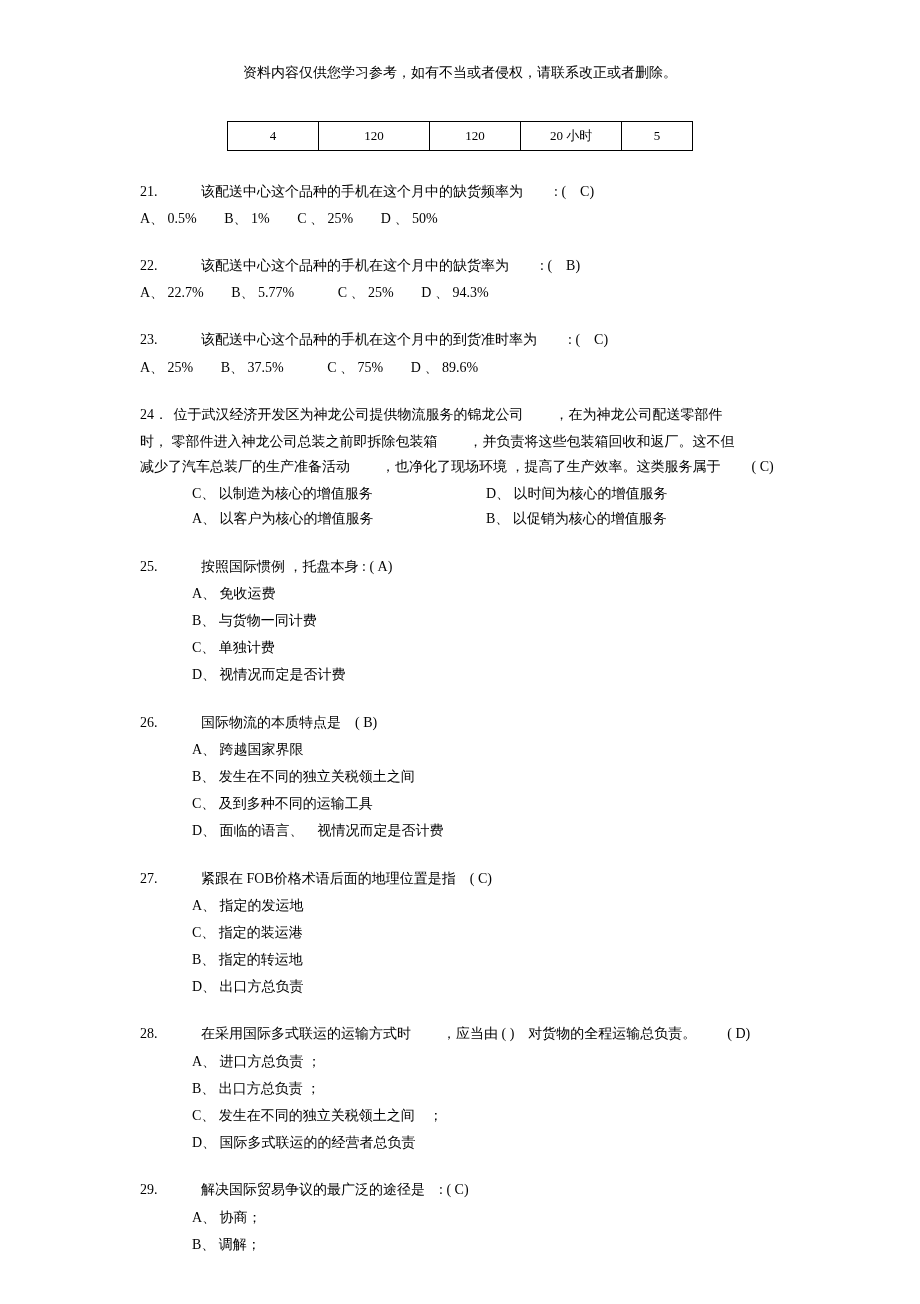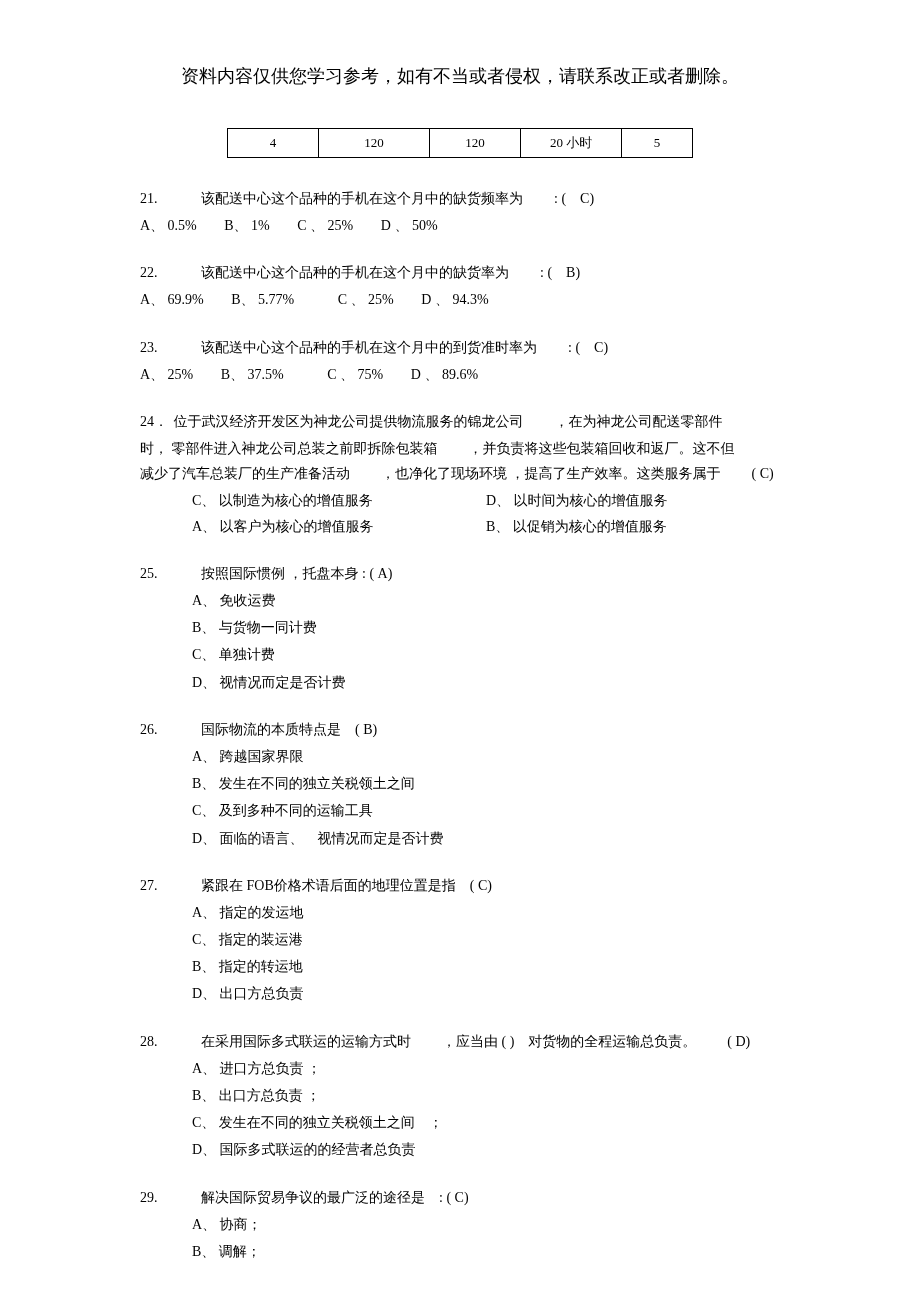--- a/index.html
+++ b/index.html
@@ -10,21 +10,21 @@
     font-size: 14px;
     color: #000;
     width: 920px;
     line-height: 1.8;
   }
   .page {
     padding: 60px 140px 40px 140px;
   }
   .header-note {
     text-align: center;
-    font-size: 18px;
+    font-size: 14px;
     margin-bottom: 36px;
   }
   table.data-table {
     border-collapse: collapse;
     margin: 0 auto 28px auto;
     font-size: 13px;
   }
   table.data-table td {
     border: 1px solid #000;
     padding: 2px 0;
@@ -101,21 +101,21 @@
 
   <div class="question">
     <div class="q-stem">
       <span class="qnum">22.</span>
       <span class="gap"></span>
       <span>该配送中心这个品种的手机在这个月中的缺货率为</span>
       <span class="gap"></span>
       <span>: (　B)</span>
     </div>
     <div class="options-inline">
-      <span>A、 69.9%</span>
+      <span>A、 22.7%</span>
       <span>B、 5.77%</span>
       <span style="margin-left:16px">C 、 25%</span>
       <span>D 、 94.3%</span>
     </div>
   </div>
 
   <div class="question">
     <div class="q-stem">
       <span class="qnum">23.</span>
       <span class="gap"></span>

